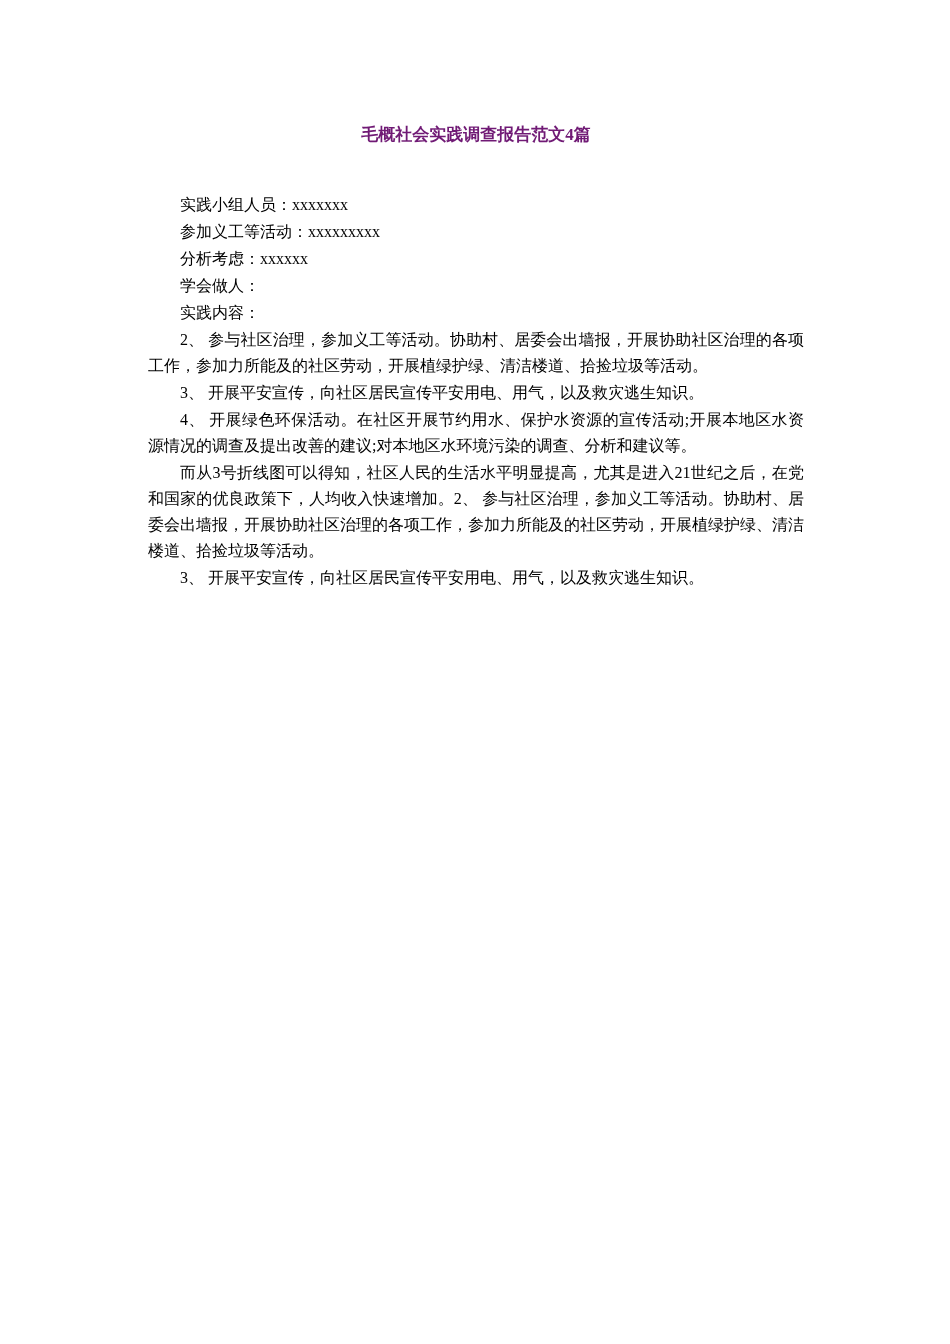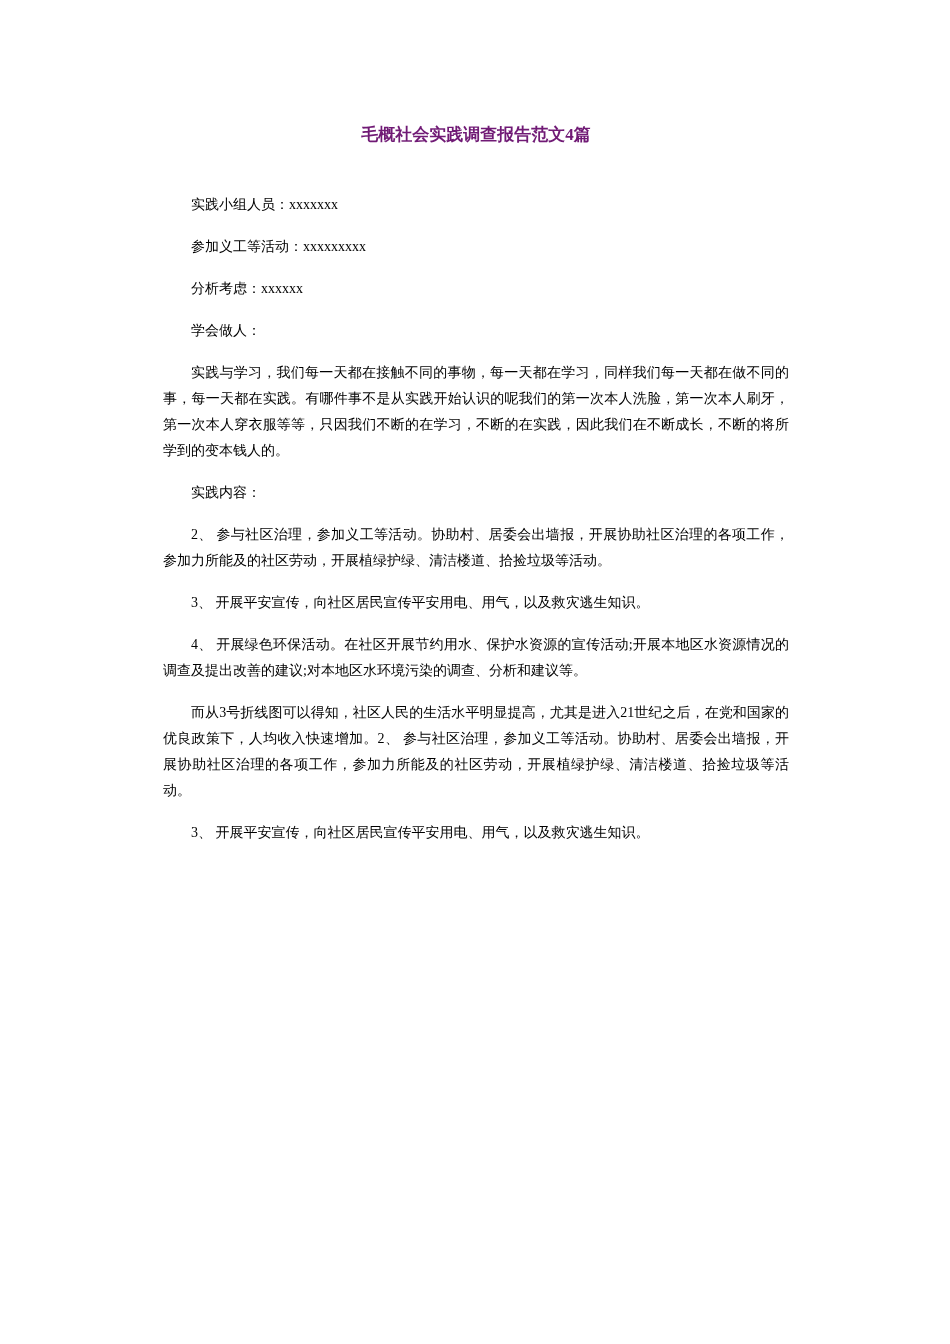--- a/index.html
+++ b/index.html
@@ -20,39 +20,38 @@
     overflow: hidden;
   }
   .doc-title {
     font-size: 17px;
     font-weight: bold;
     text-align: center;
     margin: 0 0 44px 0;
     line-height: 26px;
   }
   .doc-body p.para {
-    font-size: 14px;
+    font-size: 16px;
     line-height: 26px;
-    margin: 16px;
+    margin: 1px;
     text-indent: 2em;
     text-align: justify;
     word-break: break-all;
   }
 </style>
 </head>
 <body>
 
 <div class="page" style="color: rgb(0, 0, 0); background: rgb(255, 255, 255);">
   <h1 class="doc-title" style="color: #701a75;">毛概社会实践调查报告范文4篇</h1>
   <div class="doc-body">
       <p class="para">实践小组人员：xxxxxxx</p>
       <p class="para">参加义工等活动：xxxxxxxxx</p>
       <p class="para">分析考虑：xxxxxx</p>
       <p class="para">学会做人：</p>
-      <p class="para">实践与学习，我们每一天都在接触不同的事物，每一天都在学习，同样我们每一天都在做不同的事，每一天都在实践。有哪件事不是从实践开始认识的呢我们的第一次本人洗脸，第一次本人刷牙，第一次本人穿衣服等等，只因我们不断的在学习，不断的在实践，因此我们在不断成长，不断的将所学到的变本钱人的。</p>
       <p class="para">实践内容：</p>
       <p class="para">2、 参与社区治理，参加义工等活动。协助村、居委会出墙报，开展协助社区治理的各项工作，参加力所能及的社区劳动，开展植绿护绿、清洁楼道、拾捡垃圾等活动。</p>
       <p class="para">3、 开展平安宣传，向社区居民宣传平安用电、用气，以及救灾逃生知识。</p>
       <p class="para">4、 开展绿色环保活动。在社区开展节约用水、保护水资源的宣传活动;开展本地区水资源情况的调查及提出改善的建议;对本地区水环境污染的调查、分析和建议等。</p>
       <p class="para">而从3号折线图可以得知，社区人民的生活水平明显提高，尤其是进入21世纪之后，在党和国家的优良政策下，人均收入快速增加。2、 参与社区治理，参加义工等活动。协助村、居委会出墙报，开展协助社区治理的各项工作，参加力所能及的社区劳动，开展植绿护绿、清洁楼道、拾捡垃圾等活动。</p>
       <p class="para">3、 开展平安宣传，向社区居民宣传平安用电、用气，以及救灾逃生知识。</p>
     </div>
 </div>
 
 </body></html>

